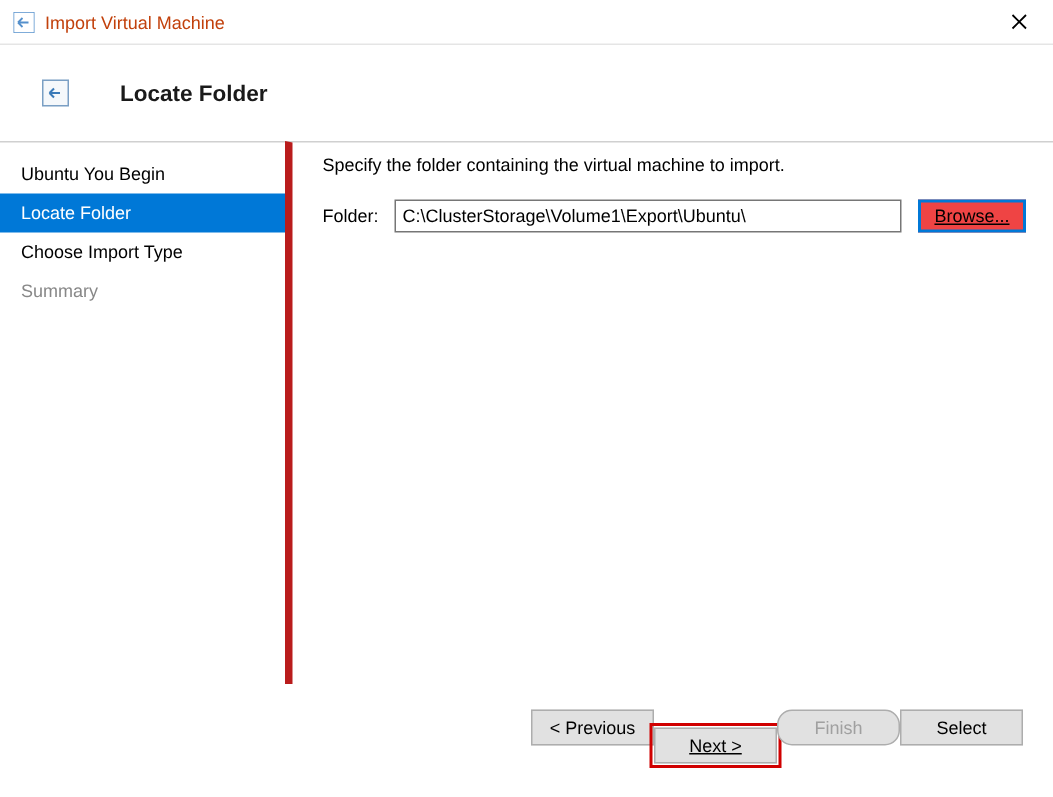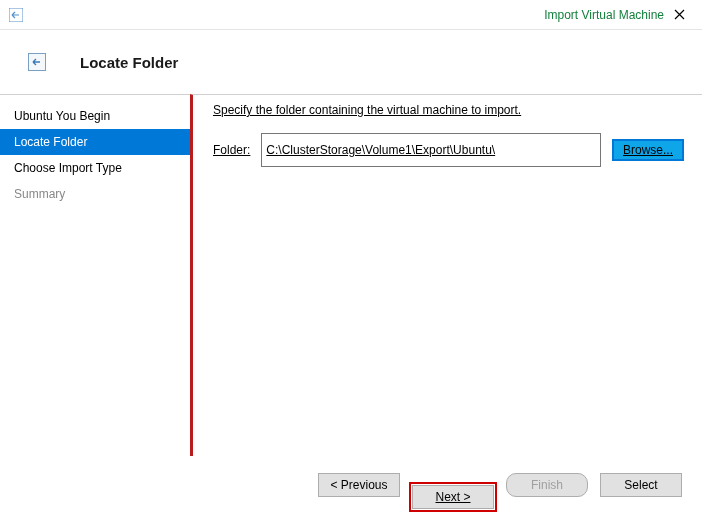--- a/index.html
+++ b/index.html
@@ -22,22 +22,21 @@
       width: 16px;
       height: 16px;
       margin-right: 6px;
       display: flex;
       align-items: center;
       justify-content: center;
     }
     .title-text {
       flex: 1;
       font-size: 12px;
-      color: #15803d;
-      text-align: right;
+      color: #c2410c;
     }
     .close-btn {
       width: 30px;
       height: 28px;
       display: flex;
       align-items: center;
       justify-content: center;
       cursor: pointer;
       font-size: 14px;
     }
@@ -82,58 +81,57 @@
       background: #0078d7;
       color: #fff;
     }
     .sidebar-item.disabled {
       color: #888;
     }
     .main-panel {
       flex: 1;
       padding: 8px 18px 8px 20px;
       border-top: 1px solid #d0d0d0;
-      border-left: 3px solid #b91c1c;
-      text-decoration: underline;
+      border-left: 5px solid #b91c1c;
     }
     .instruction {
       font-size: 12px;
       color: #000;
       margin-bottom: 16px;
     }
     .folder-row {
       display: flex;
       align-items: center;
       gap: 11px;
     }
     .folder-label {
       font-size: 12px;
     }
     .folder-input {
       flex: 1;
-      height: 34px;
+      height: 22px;
       border: 1px solid #767676;
       padding: 2px 4px;
       font-size: 12px;
       font-family: inherit;
     }
     .browse-btn {
       height: 22px;
       width: 72px;
       border: 2px solid #0078d7;
-      background: #0ea5e9;
+      background: #ef4444;
       font-size: 12px;
       text-decoration: underline;
       cursor: pointer;
       font-family: inherit;
     }
     .button-row {
       display: flex;
       justify-content: flex-end;
-      gap: 12px;
+      gap: 0;
       padding: 16px 20px;
       border-top: 1px solid transparent;
     }
     .wiz-btn {
       height: 24px;
       width: 82px;
       border: 1px solid #adadad;
       background: #e1e1e1;
       font-size: 12px;
       cursor: pointer;

